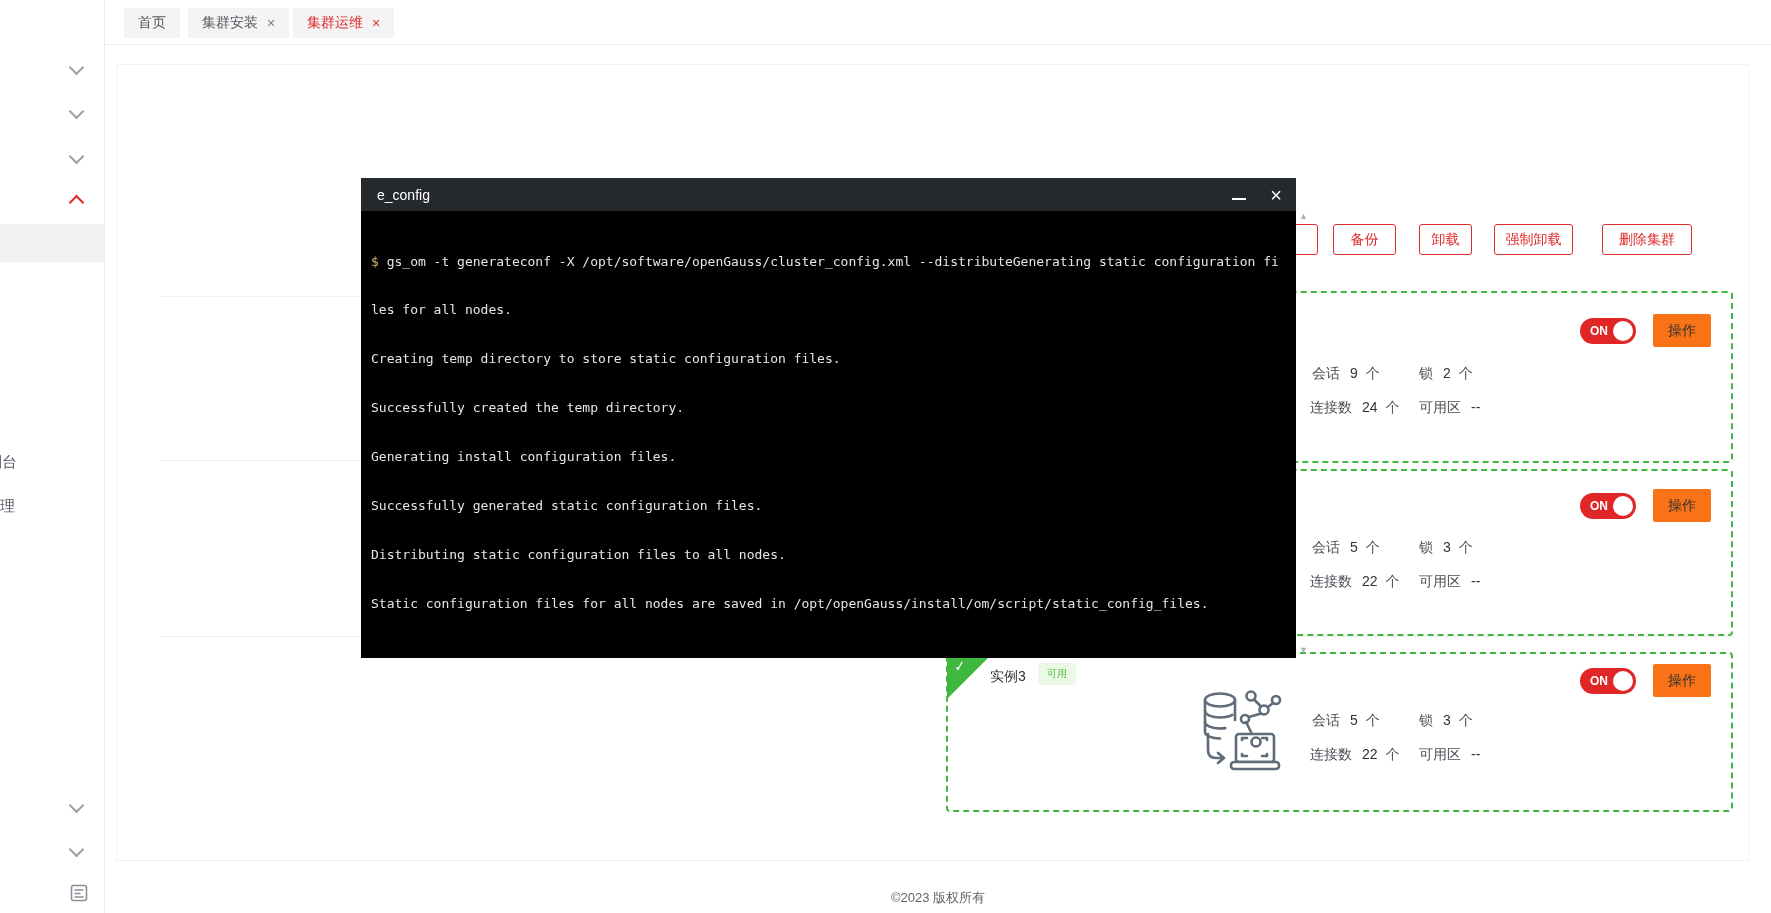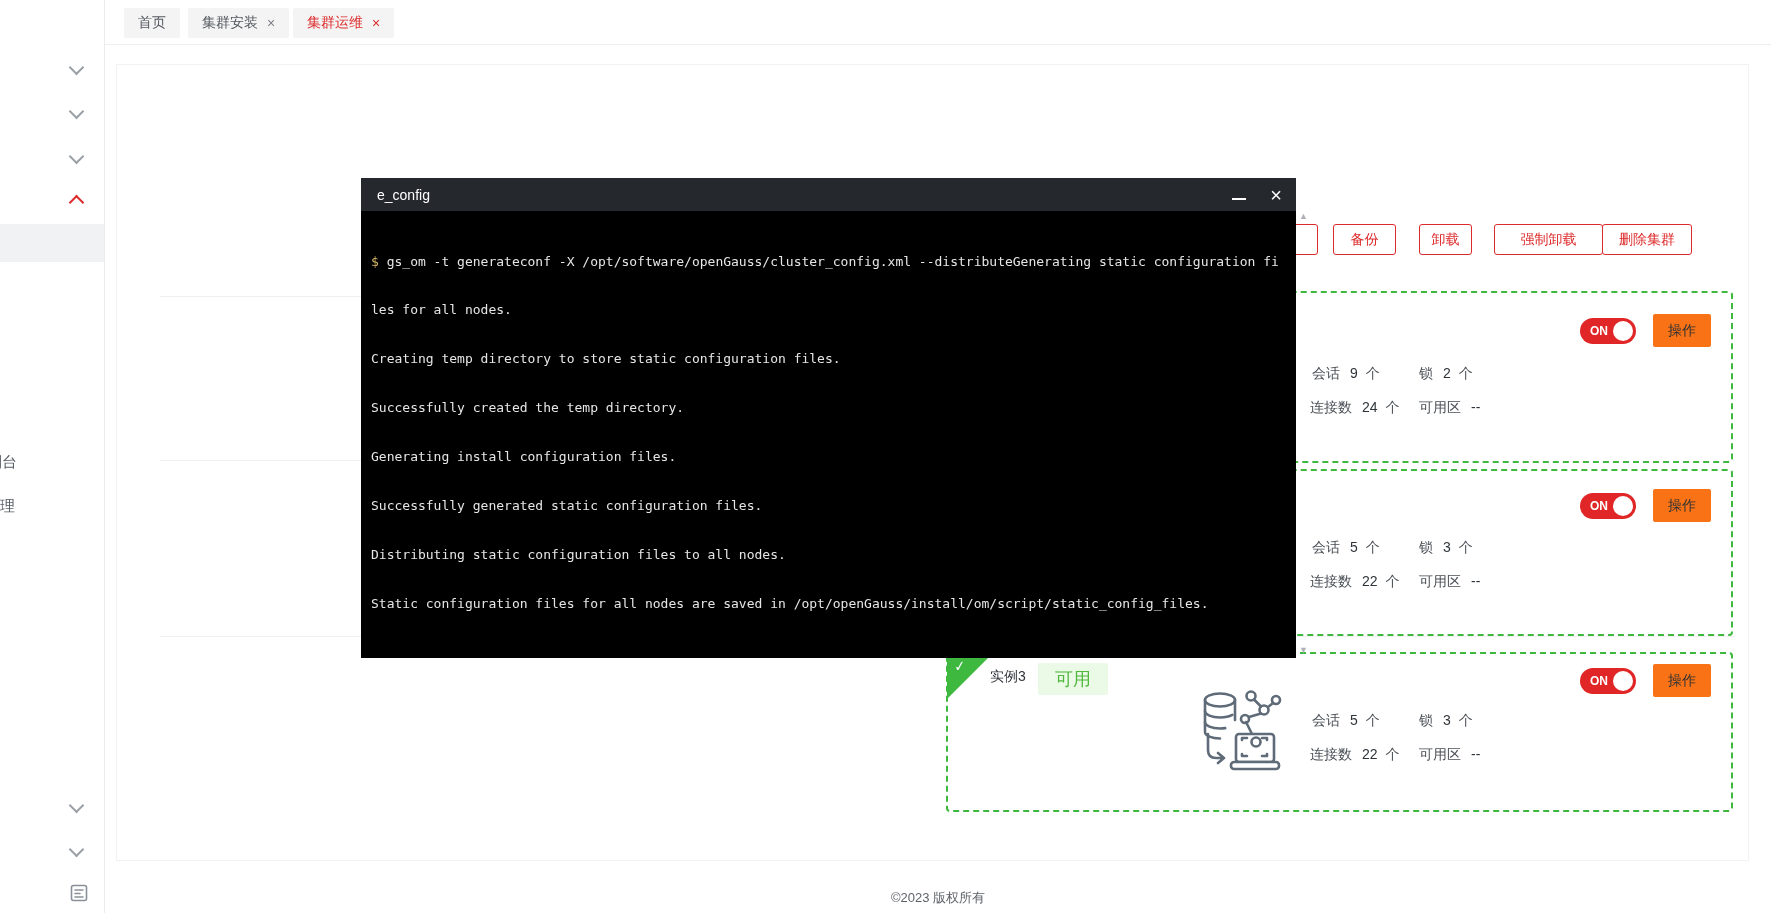--- a/index.html
+++ b/index.html
@@ -51,21 +51,21 @@
   
   .icard { position:absolute; left:946px; width:787px; background:#fff; border:2px dashed #3eb83e; border-radius:4px; z-index:2; }
   .toggle { position:absolute; width:56px; height:26px; background:#e02626; border-radius:13px; cursor:pointer; }
   .toggle .on { position:absolute; left:10px; top:6px; font-size:12px; font-weight:bold; color:#fff; }
   .toggle .knob { position:absolute; right:3px; top:3px; width:20px; height:20px; background:#fff; border-radius:50%; }
   .stat { position:absolute; display:flex; font-size:14px; white-space:nowrap; }
   .stat .lab { margin-right:10px; }
   .stat .val { margin-right:8px; color:#2f3439; }
   .tri { position:absolute; left:-1px; top:-1px; width:0; height:0; border-left:46px solid #3eb83e; border-bottom:46px solid transparent; }
   .tri-check { position:absolute; left:6px; top:4px; color:#fff; font-size:14px; transform:rotate(-8deg); }
-  .badge { position:absolute; background:#eafae6; color:#50b83c; font-size:18px; padding:4px 17px; border-radius:2px; }
+  .badge { position:absolute; background:#eafae6; color:#50b83c; font-size:10px; padding:4px 9px; border-radius:2px; }
 
   
   .terminal { position:absolute; left:361px; top:178px; width:935px; height:480px; z-index:30; }
   .t-head { height:33px; background:#25282d; display:flex; align-items:center; padding:0 14px 0 16px; }
   .t-title { color:#fff; font-size:14px; }
   .t-sp { flex:1; }
   .t-min { width:14px; height:2px; background:#fff; margin-right:24px; margin-top:8px; cursor:pointer; }
   .t-close { color:#fff; font-size:20px; line-height:20px; cursor:pointer; }
   .t-body { height:447px; background:#000; padding:10px 10px; font-family:"DejaVu Sans Mono","Liberation Mono",monospace; font-size:13px; line-height:16.3px; color:#e6e6e6; white-space:pre; overflow:hidden; }
   .prompt { color:#d8b864; }
@@ -159,21 +159,21 @@
       <path d="M50 82 l-5 14 h22 l-5 -14"></path>
       <line x1="38" y1="96" x2="74" y2="96"></line>
     </svg>
   </span>
   <span class="abs lab13" style="left:310px; top:189px">当前状态</span>
   <span class="abs lab13" style="left:310px; top:236px">节点数量</span>
 
   <div class="rbtn" style="left:1246px; width:72px"></div>
   <div class="rbtn" style="left:1333px; width:63px">备份</div>
   <div class="rbtn" style="left:1419px; width:53px">卸载</div>
-  <div class="rbtn" style="left:1494px; width:109px">强制卸载</div>
+  <div class="rbtn" style="left:1494px; width:79px">强制卸载</div>
   <div class="rbtn" style="left:1602px; width:90px">删除集群</div>
 
   <span class="abs lab" style="left:184px; top:320px">主机位置</span>
   <span class="abs lab dim" style="left:256px; top:320px">--</span>
   <span class="abs" style="left:256px; top:360px">
     <svg width="86" height="92" viewBox="0 0 86 92" class="ic" style="stroke-width:2.8">
       <path d="M82 10 H52 m0 0 l8 -6 m-8 6 l8 6"></path>
       <rect x="52" y="38" width="18" height="26" rx="2" fill="#fff"></rect>
         <line x1="56" y1="45" x2="66" y2="45"></line>
         <line x1="56" y1="51" x2="66" y2="51"></line>

